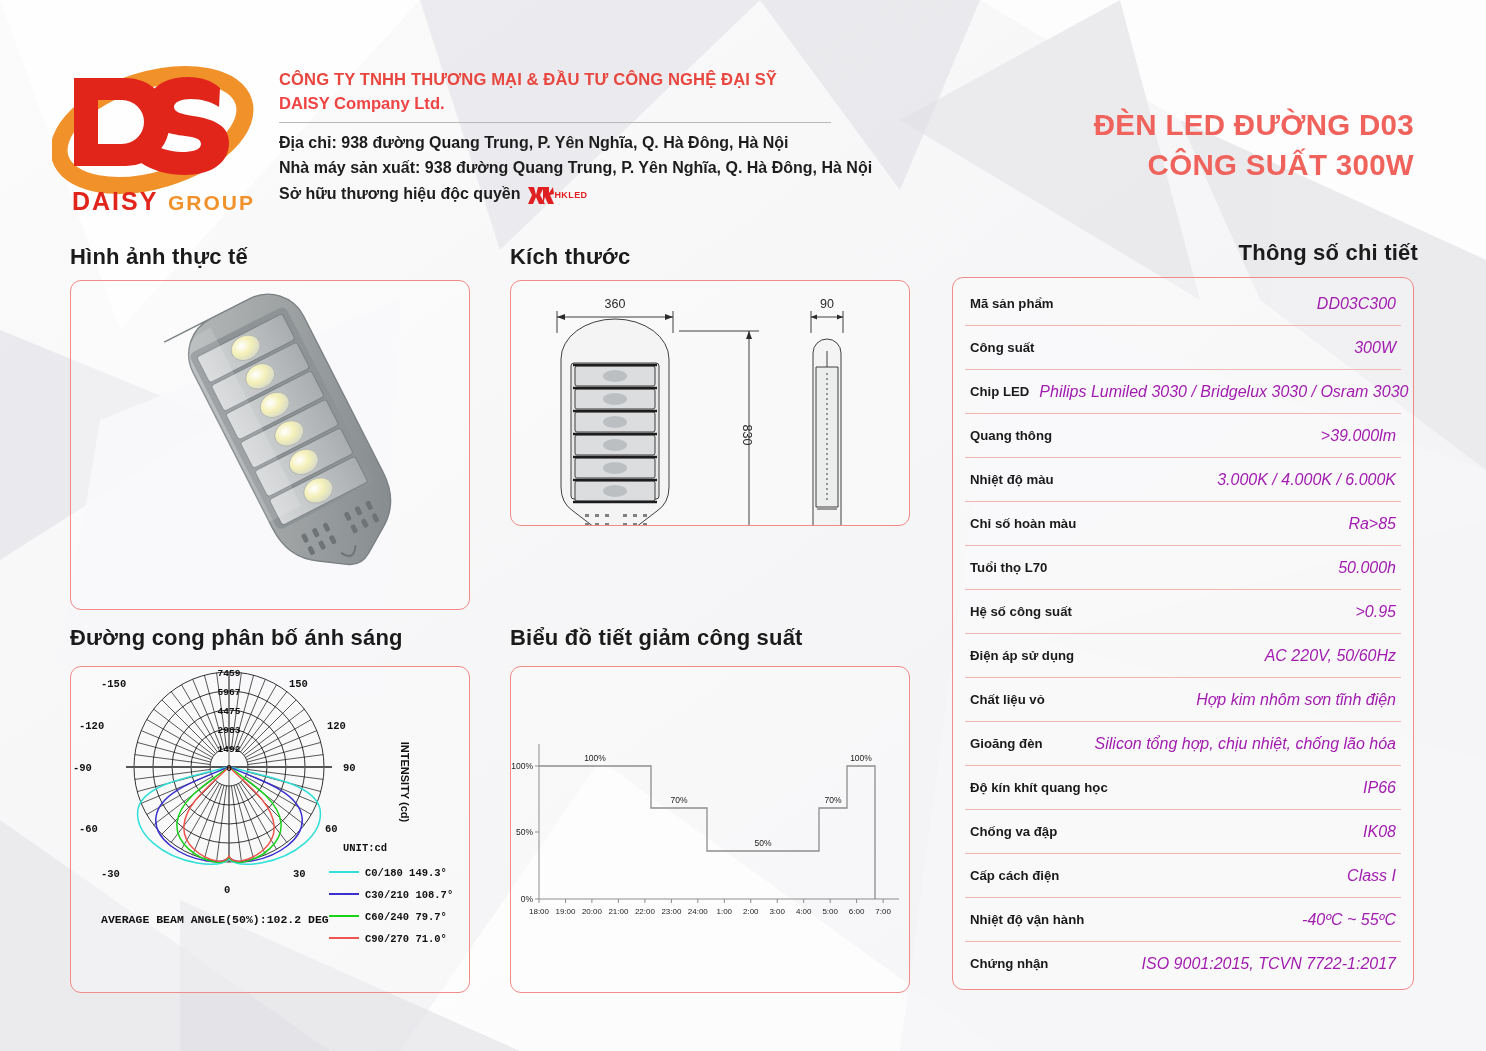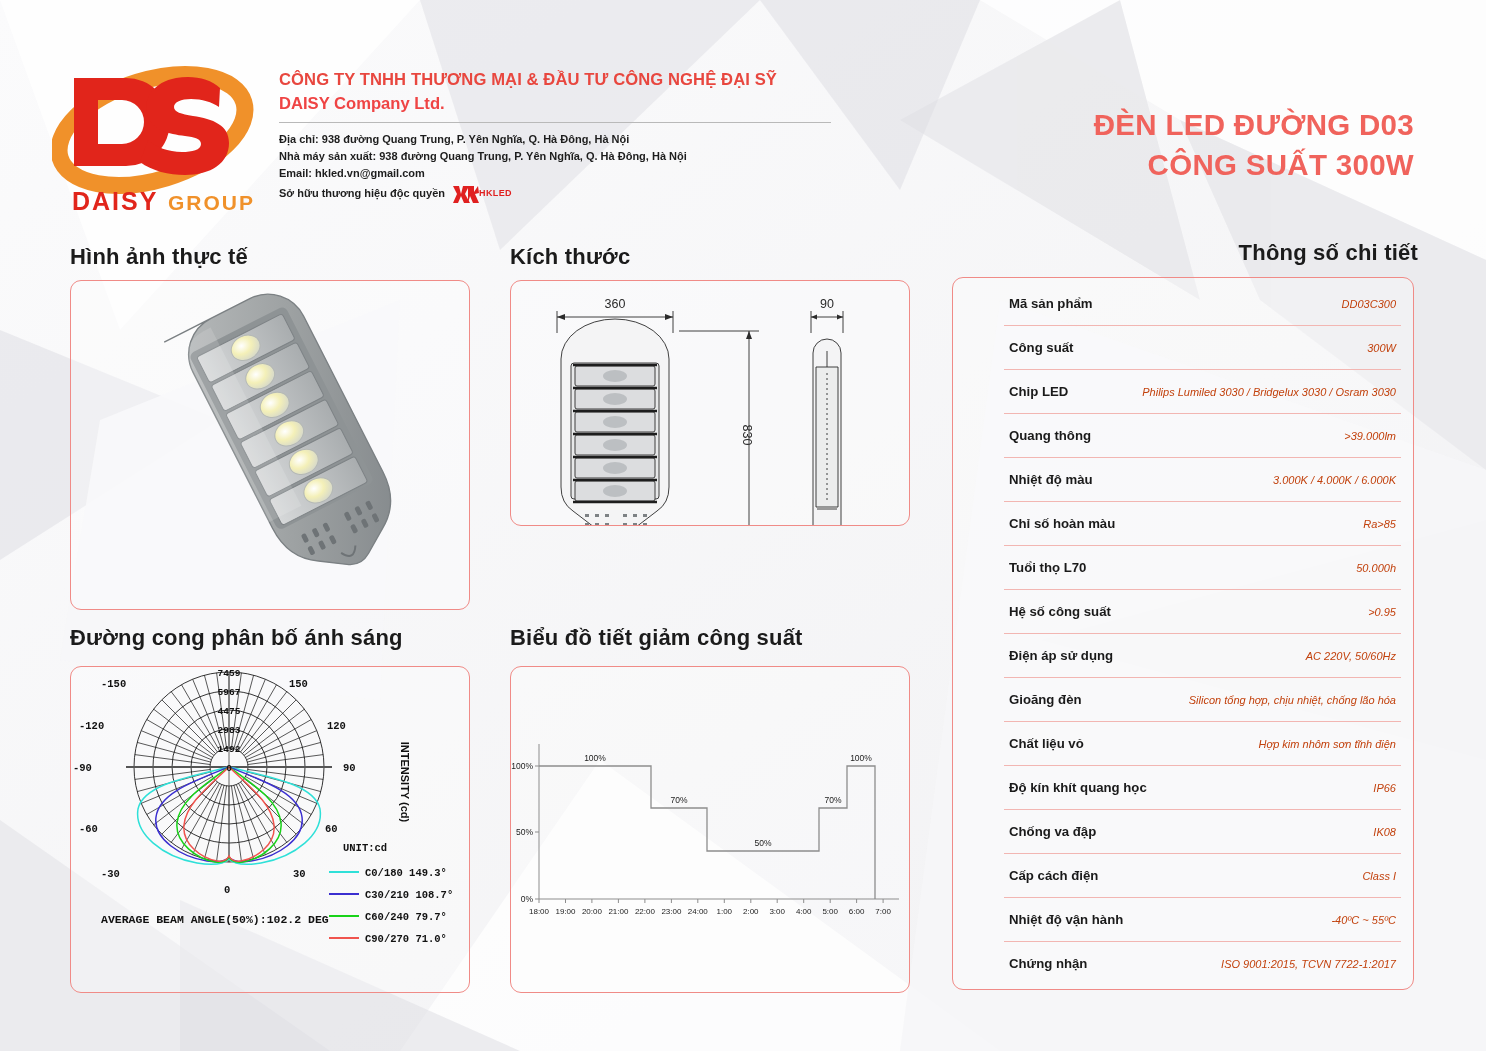--- a/index.html
+++ b/index.html
@@ -21,21 +21,21 @@
   .header { position: absolute; left: 52px; top: 52px; width: 900px; height: 170px; display: flex; align-items: flex-start; }
   .logo-wrap { width: 205px; height: 165px; position: relative; flex: 0 0 205px; }
   .logo-svg { position: absolute; left: 0; top: 0; }
   .co-block { margin-left: 22px; padding-top: 16px; }
   .co-name {
     color: #e8473f; font-weight: bold; font-size: 16.6px; letter-spacing: .1px;
     line-height: 1.42; white-space: nowrap;
   }
   .co-sub { color: #ef4444; font-weight: bold; font-size: 16.6px; line-height: 1.42; }
   .co-rule { width: 552px; height: 1px; background: #b9b9b9; margin: 7px 0 8px 0; }
-  .co-line { color: #1d1d1d; font-size: 11px; font-weight: bold; line-height: 1.56; white-space: nowrap; }
+  .co-line { color: #1d1d1d; font-size: 16px; font-weight: bold; line-height: 1.56; white-space: nowrap; }
   .brandrow { display: flex; align-items: center; gap: 8px; margin-top: 1px; }
   .hk-mark { display: flex; align-items: center; }
   .hk-text { color: #e02020; font-size: 9px; font-weight: bold; letter-spacing: .4px; }
 
   
   .prod-title {
     position: absolute; right: 72px; top: 105px; width: 470px;
     text-align: right; color: #f0635c; font-weight: bold;
     font-size: 29.5px; line-height: 1.34; letter-spacing: .3px;
   }
@@ -58,25 +58,25 @@
   #p-curve { left: 70px; top: 666px; width: 400px; height: 327px; }
   #p-power { left: 510px; top: 666px; width: 400px; height: 327px; }
   #p-spec  { left: 952px; top: 277px; width: 462px; height: 713px; }
 
   .panel-inner { position: absolute; inset: 0; overflow: hidden; border-radius: 10px; }
 
   
   .spec-table { position: absolute; left: 12px; right: 12px; top: 4px; bottom: 4px; display: flex; flex-direction: column; }
   .spec-row {
     flex: 1 1 0; display: flex; align-items: center; justify-content: space-between;
-    border-bottom: 1px solid #f2b6b2; padding: 0 5px; gap: 10px; min-height: 0; margin-left: 39px;
+    border-bottom: 1px solid #f2b6b2; padding: 0 5px; gap: 10px; min-height: 0;
   }
   .spec-row:last-child { border-bottom: none; }
   .spec-key { font-size: 13.2px; font-weight: bold; color: #1a1a1a; white-space: nowrap; }
-  .spec-val { font-size: 11px; font-style: italic; color: #c2410c; text-align: center; white-space: nowrap; }
+  .spec-val { font-size: 16px; font-style: italic; color: #a21caf; text-align: center; white-space: nowrap; }
 
   
   .polar-box { position: absolute; left: 0; top: 0; width: 400px; height: 327px; }
 
   
   .power-box { position: absolute; left: 0; top: 0; width: 400px; height: 327px; }
 
   
   .dim-box { position: absolute; left: 0; top: 0; width: 400px; height: 330px; }
 
@@ -139,21 +139,20 @@
         <text x="116" y="158" font-family="Liberation Sans, sans-serif" font-size="21" font-weight="bold" fill="#f0912a" letter-spacing="2">GROUP</text>
       </svg>
     </div>
 
     <div class="co-block">
       <div class="co-name">CÔNG TY TNHH THƯƠNG MẠI &amp; ĐẦU TƯ CÔNG NGHỆ ĐẠI SỸ</div>
       <div class="co-sub">DAISY Company Ltd.</div>
       <div class="co-rule"></div>
       <div class="co-line">Địa chỉ: 938 đường Quang Trung, P. Yên Nghĩa, Q. Hà Đông, Hà Nội</div>
       <div class="co-line">Nhà máy sản xuất: 938 đường Quang Trung, P. Yên Nghĩa, Q. Hà Đông, Hà Nội</div>
-      <div class="co-line">Email: hkled.vn@gmail.com</div>
       <div class="brandrow">
         <span class="co-line">Sở hữu thương hiệu độc quyền</span>
         <span class="hk-mark">
           <svg width="26" height="19" viewBox="0 0 26 19">
             <polygon points="0,2 6,2 8,10 10,2 16,2 12,10 17,19 11,19 8,12 5,19 0,19 4,10" fill="#e02020"></polygon>
             <polygon points="15,2 21,2 21,8 25,2 26,9 22,10 26,19 20,19 17,12 15,19" fill="#e02020"></polygon>
           </svg>
           <span class="hk-text">HKLED</span>
         </span>
       </div>
@@ -586,28 +585,28 @@
         </div>
         <div class="spec-row">
           <div class="spec-key">Hệ số công suất</div>
           <div class="spec-val">&gt;0.95</div>
         </div>
         <div class="spec-row">
           <div class="spec-key">Điện áp sử dụng</div>
           <div class="spec-val">AC 220V, 50/60Hz</div>
         </div>
         <div class="spec-row">
+          <div class="spec-key">Chất liệu vỏ</div>
+          <div class="spec-val">Hợp kim nhôm sơn tĩnh điện</div>
+        </div>
+        <div class="spec-row">
           <div class="spec-key">Gioăng đèn</div>
           <div class="spec-val">Silicon tổng hợp, chịu nhiệt, chống lão hóa</div>
         </div>
         <div class="spec-row">
-          <div class="spec-key">Chất liệu vỏ</div>
-          <div class="spec-val">Hợp kim nhôm sơn tĩnh điện</div>
-        </div>
-        <div class="spec-row">
           <div class="spec-key">Độ kín khít quang học</div>
           <div class="spec-val">IP66</div>
         </div>
         <div class="spec-row">
           <div class="spec-key">Chống va đập</div>
           <div class="spec-val">IK08</div>
         </div>
         <div class="spec-row">
           <div class="spec-key">Cấp cách điện</div>
           <div class="spec-val">Class I</div>

